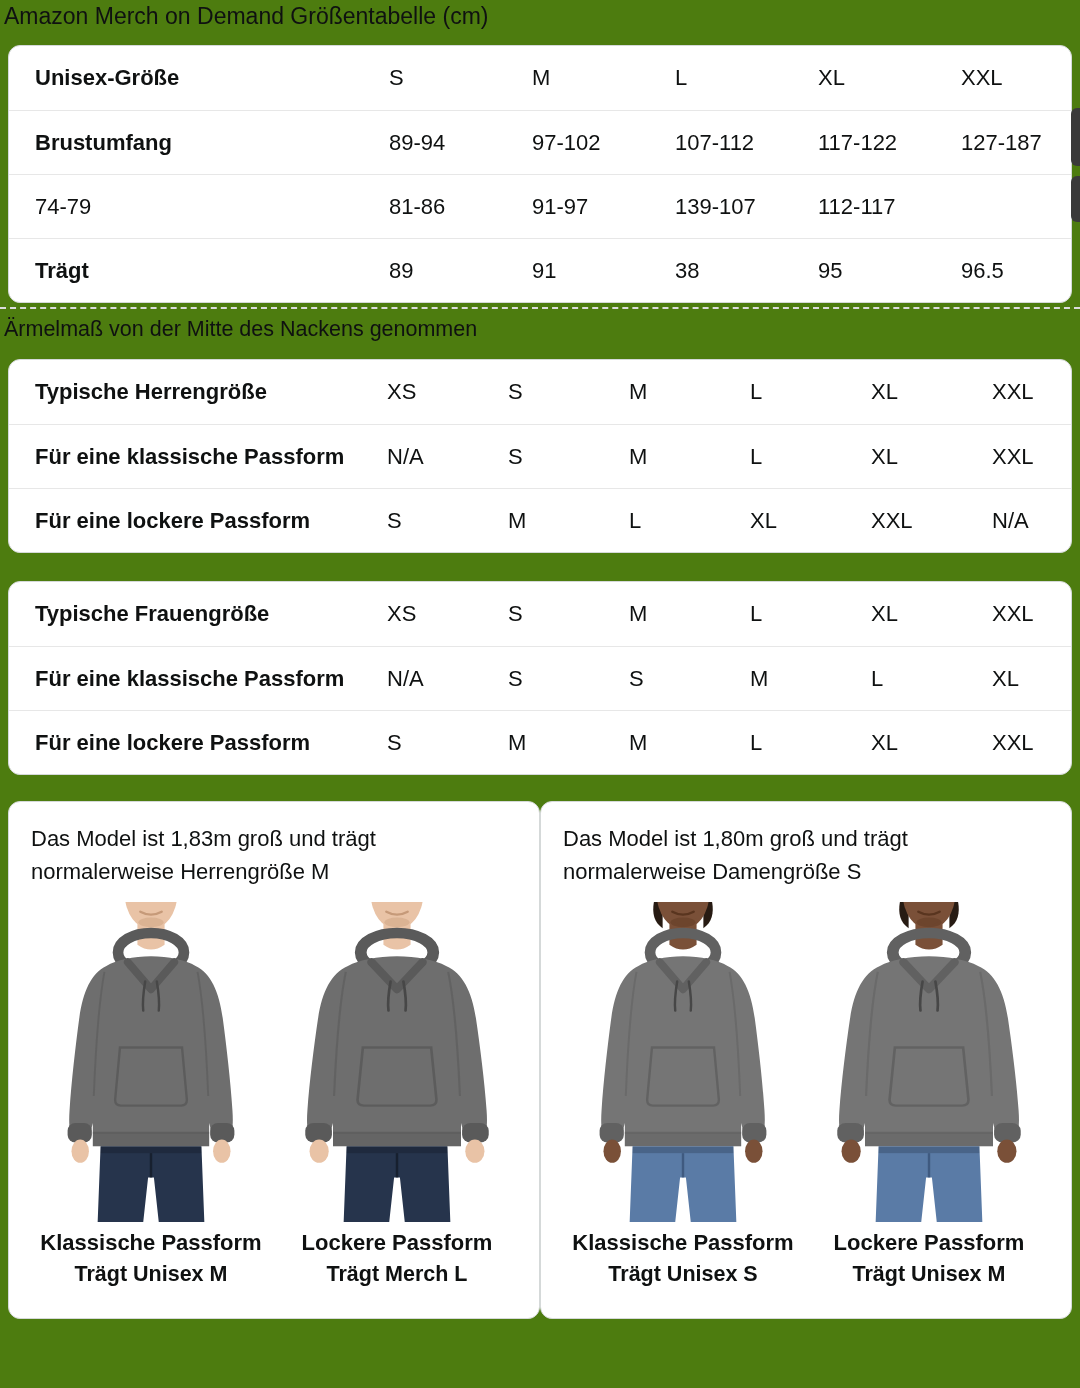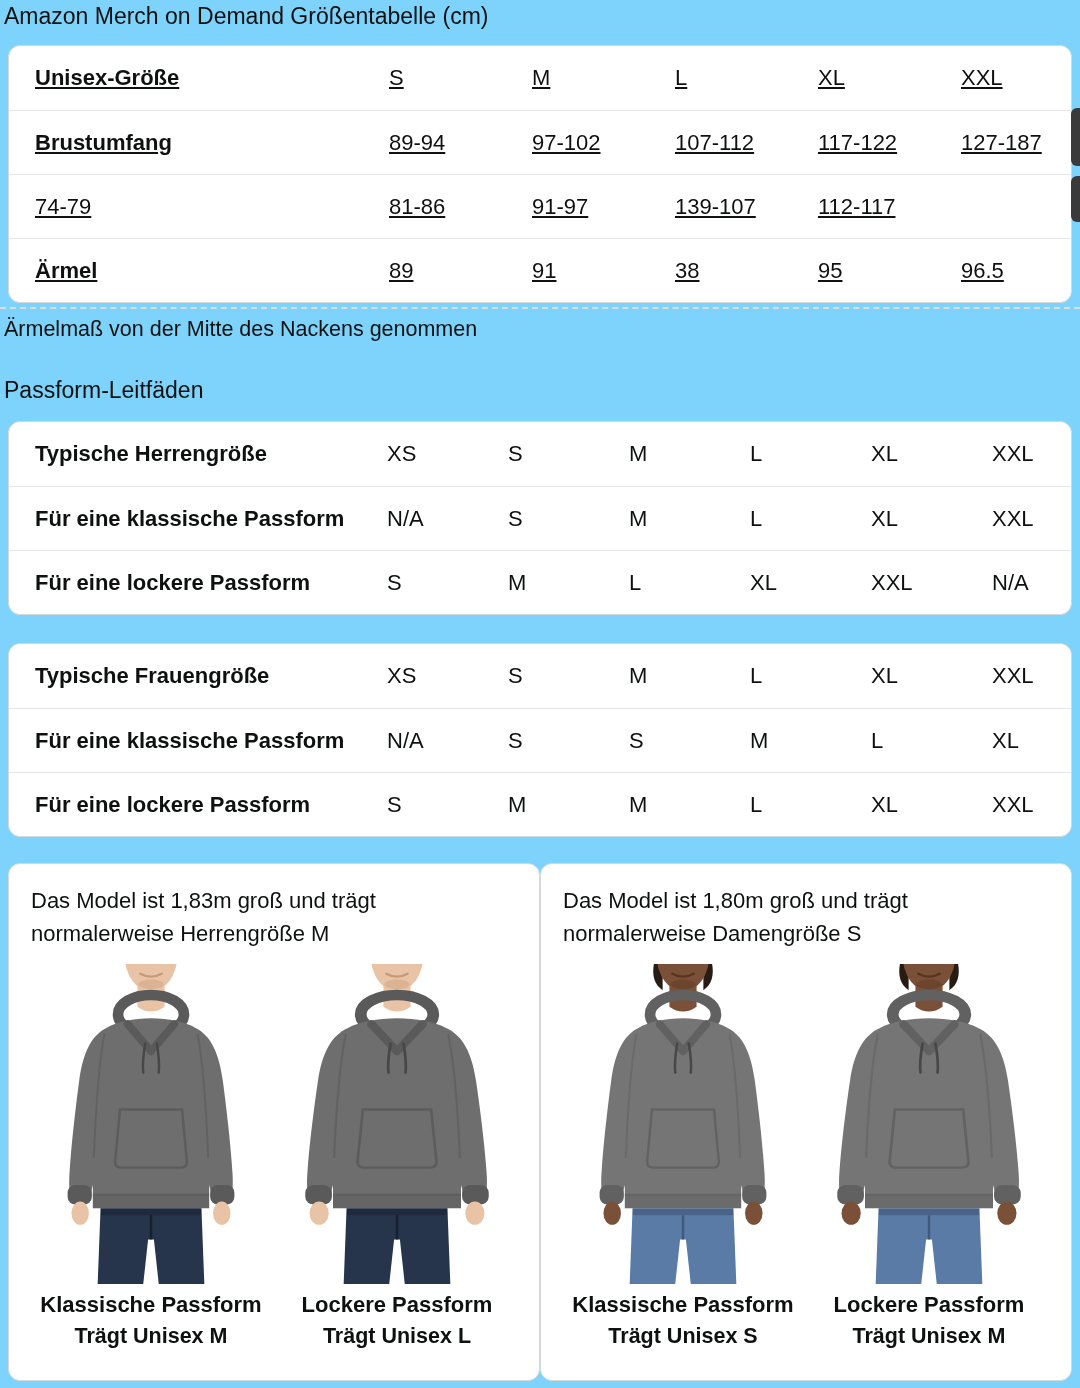--- a/index.html
+++ b/index.html
@@ -4,33 +4,33 @@
 <style>
   :root{
     --text:#0F1111;
     --table-border:#D5D9D9;
     --row-divider:#E7E7E7;
     --scroll-indicator:#3A3A3A;
   }
   *{box-sizing:border-box;}
   html,body{margin:0;padding:0;background:#fff;}
   .page{
-    width:1080px;height:1388px;position:relative;overflow:hidden;background:#7dd3fc;
+    width:1080px;height:1388px;position:relative;overflow:hidden;background:#4d7c0f;
     font-family:"Liberation Sans",sans-serif;color:var(--text);
   }
   .page-title{font-size:23px;font-weight:400;margin:0;padding:3px 4px 0;line-height:26px;}
   .table-card{
     margin:16px 8px 0;border:1.5px solid var(--table-border);
     border-radius:12px;overflow:hidden;background:#fff;
   }
   .t-row{display:grid;align-items:center;height:64px;padding-left:26px;}
   .t-row + .t-row{border-top:1.5px solid var(--row-divider);}
   .t-label{font-weight:700;font-size:22px;white-space:nowrap;}
   .t-cell{font-size:22px;white-space:nowrap;}
-  [data-table="size-cm"] .t-row{grid-template-columns:354px repeat(4,143px) 1fr;text-decoration:underline;}
+  [data-table="size-cm"] .t-row{grid-template-columns:354px repeat(4,143px) 1fr;}
   [data-table="mens-fit"] .t-row,
   [data-table="womens-fit"] .t-row{grid-template-columns:352px repeat(5,121px) 1fr;}
   [data-table="mens-fit"]{margin-top:18px;}
   [data-table="womens-fit"]{margin-top:28px;}
 
   .edge-bar{position:absolute;right:0;width:9px;background:var(--scroll-indicator);border-radius:6px 0 0 6px;}
   .edge-bar.bar-1{top:108px;height:58px;}
   .edge-bar.bar-2{top:176px;height:46px;}
 
   .dashed-divider{margin:4px 0 0;border:none;border-top:2px dashed #DCDCDC;height:0;}
@@ -83,37 +83,36 @@
         <span class="t-cell">127-187</span>
       </div>
       <div class="t-row">
         <span class="t-cell">74-79</span>
         <span class="t-cell">81-86</span>
         <span class="t-cell">91-97</span>
         <span class="t-cell">139-107</span>
         <span class="t-cell">112-117</span>
       </div>
       <div class="t-row">
-        <span class="t-label">Ärmel</span>
+        <span class="t-label">Trägt</span>
         <span class="t-cell">89</span>
         <span class="t-cell">91</span>
         <span class="t-cell">38</span>
         <span class="t-cell">95</span>
         <span class="t-cell">96.5</span>
       </div>
     </section>
 
   <div class="edge-bar bar-1"></div>
   <div class="edge-bar bar-2"></div>
 
   <hr class="dashed-divider">
 
   <p class="sleeve-note">Ärmelmaß von der Mitte des Nackens genommen</p>
 
-  <h2 class="fit-title">Passform-Leitfäden</h2>
 
   <section class="table-card" data-table="mens-fit">
       <div class="t-row">
         <span class="t-label">Typische Herrengröße</span>
         <span class="t-cell">XS</span>
         <span class="t-cell">S</span>
         <span class="t-cell">M</span>
         <span class="t-cell">L</span>
         <span class="t-cell">XL</span>
         <span class="t-cell">XXL</span>
@@ -239,21 +238,21 @@
     </g>
     <g>
       <path d="M58,252 L162,252 L165,330 L118,330 L113,284 L107,284 L102,330 L55,330 Z" fill="var(--jeans)"></path>
       <rect x="58" y="252" width="104" height="7" fill="#000" opacity="0.18"></rect>
       <path d="M110,259 L110,284" stroke="var(--jeans-d)" stroke-width="2.5"></path>
     </g>
   </svg>
 
           <figcaption>
             <div class="fit-label">Lockere Passform</div>
-            <div class="size-label">Trägt Unisex L</div>
+            <div class="size-label">Trägt Merch L</div>
           </figcaption>
         </figure>
       </div>
     </section>
 
     <section class="model-card">
       <p class="card-heading">Das Model ist 1,80m groß und trägt normalerweise Damengröße S</p>
       <div class="figures">
         <figure class="model-figure female classic">
   <svg class="person" viewBox="0 0 220 330" preserveAspectRatio="xMidYMin meet" aria-hidden="true">

